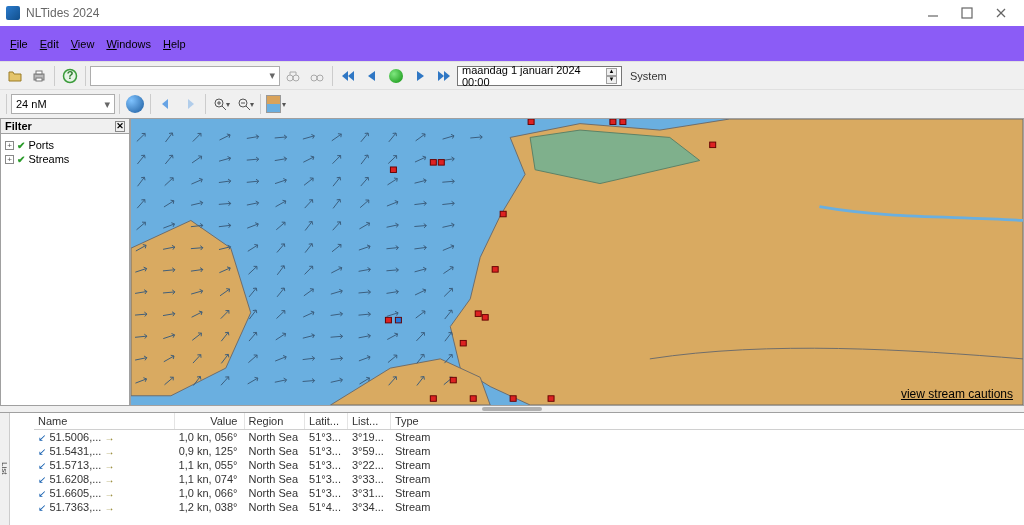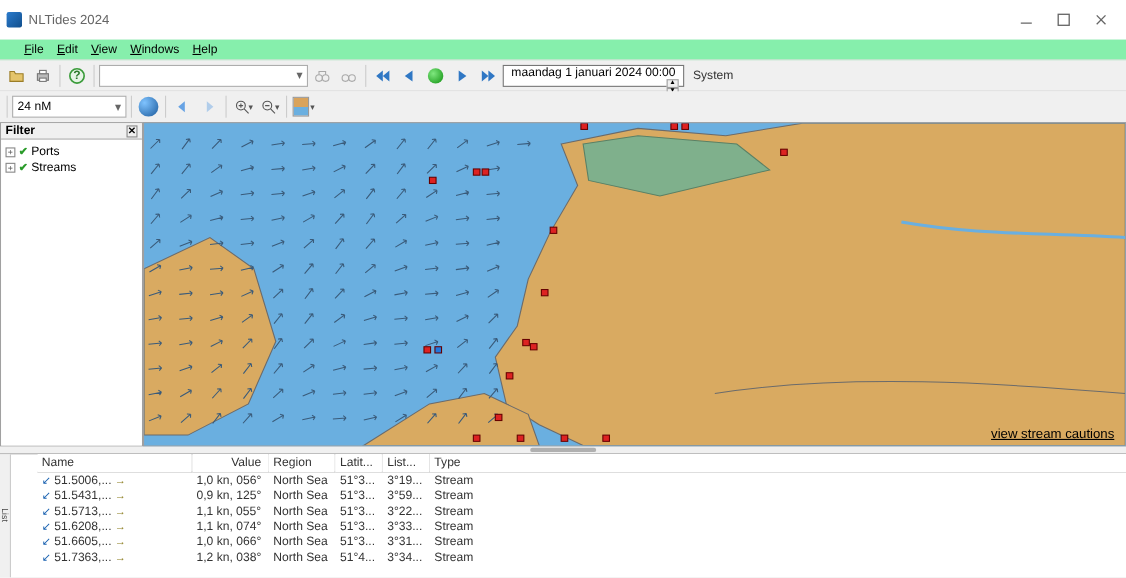--- a/index.html
+++ b/index.html
@@ -1,30 +1,30 @@
 <!DOCTYPE html>
 <html><head>
 <meta charset="utf-8">
 <style>
   * { box-sizing: border-box; margin: 0; padding: 0; font-family: "Segoe UI", Tahoma, sans-serif; font-size: 11px; }
   body { width: 1024px; height: 525px; background: #f0f0f0; overflow: hidden; display: flex; flex-direction: column; }
-  .titlebar { height: 36px; background: #fff; display: flex; align-items: center; padding: 0 6px; }
+  .titlebar { height: 26px; background: #fff; display: flex; align-items: center; padding: 0 6px; }
   .titlebar .icon-box { width: 14px; height: 14px; background: linear-gradient(135deg,#2b7bcc,#114f8d); margin-right: 6px; border-radius: 2px; position: relative; }
   .titlebar .title { color: #666; font-size: 12px; flex: 1; }
   .win-controls { display: flex; gap: 0; }
   .win-btn { width: 34px; height: 22px; display: flex; align-items: center; justify-content: center; color: #666; cursor: pointer; }
-  .menubar { height: 19px; background: #86efac; display: flex; align-items: center; padding: 0 16px; border-bottom: 1px solid #e0e0e0; }
+  .menubar { height: 36px; background: #8b5cf6; display: flex; align-items: center; padding: 0 4px; border-bottom: 1px solid #e0e0e0; }
   .menu-item { padding: 2px 6px; cursor: pointer; text-decoration: underline; text-decoration-color: transparent; }
   .menu-item::first-letter { text-decoration: underline; }
   .toolbar1 { height: 28px; background: #f0f0f0; display: flex; align-items: center; padding: 0 4px; gap: 2px; border-bottom: 1px solid #e0e0e0; }
   .tb-btn { width: 22px; height: 22px; display: inline-flex; align-items: center; justify-content: center; border: 1px solid transparent; border-radius: 2px; cursor: pointer; color: #555; }
   .combo { height: 20px; border: 1px solid #adadad; background: #fff; display: inline-flex; align-items: center; padding: 0 4px; position: relative; }
   .combo .caret { position: absolute; right: 4px; color: #666; }
   .divider { width: 1px; height: 20px; background: #ccc; margin: 0 2px; }
-  .datetime-box { width: 165px; height: 20px; border: 1px solid #767676; background: #fff; display: inline-flex; align-items: center; padding: 0 4px; flex-direction: column; }
+  .datetime-box { width: 165px; height: 20px; border: 1px solid #767676; background: #fff; display: inline-flex; align-items: center; padding: 0 4px; }
   .spin { display: flex; flex-direction: column; margin-left: auto; }
   .spin-b { width: 11px; height: 8px; background: #efefef; border: 1px solid #a0a0a0; font-size: 6px; line-height: 4px; text-align: center; }
   .toolbar2 { height: 28px; background: #f0f0f0; display: flex; align-items: center; padding: 0 4px; gap: 2px; }
   .midrow { flex: 1; display: flex; min-height: 0; }
   .filter-pane { width: 130px; display: flex; flex-direction: column; border: 1px solid #a0a0a0; background: #f0f0f0; }
   .filter-hdr { background: #f0f0f0; padding: 1px 4px; font-size: 10px; border-bottom: 1px solid #a0a0a0; display: flex; align-items: center; font-weight:bold;}
   .filter-hdr .x { margin-left: auto; cursor: pointer; font-size: 9px; border:1px solid #888; width:10px; text-align:center; line-height:9px;}
   .tree { flex: 1; background: #fff; padding: 4px; font-size: 11px; overflow:auto;}
   .tree-row { display: flex; align-items: center; gap: 3px; padding: 1px 0; cursor: pointer; }
   .plus { width: 9px; height: 9px; border: 1px solid #888; display: inline-flex; align-items: center; justify-content: center; font-size: 8px; line-height: 7px; color: #555;}

